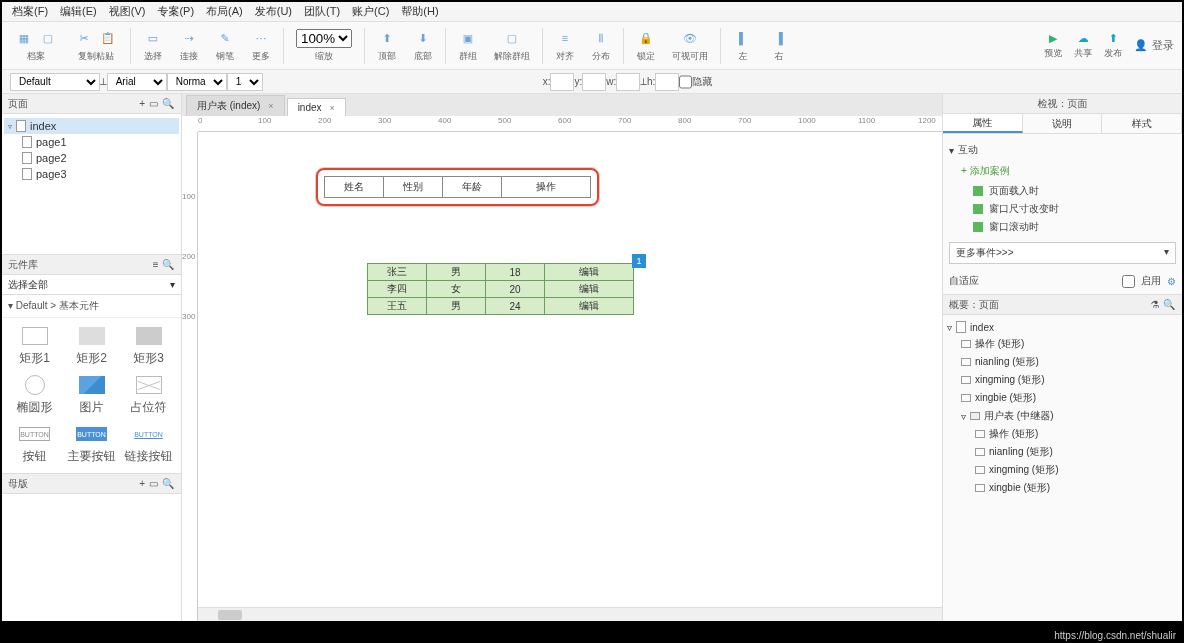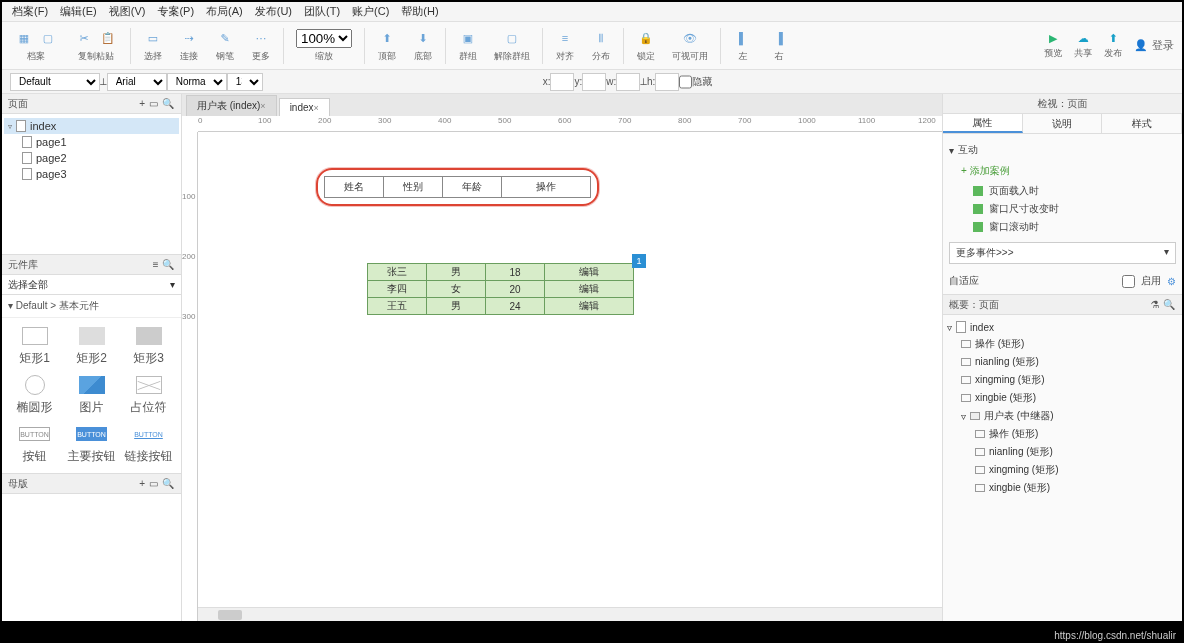--- a/index.html
+++ b/index.html
@@ -43,29 +43,29 @@
 .plc:before,.plc:after{content:"";position:absolute;background:#bbb}
 .plc:before{width:100%;height:1px;top:50%;transform:rotate(20deg)}
 .plc:after{width:100%;height:1px;top:50%;transform:rotate(-20deg)}
 .btn-sh{width:32px;height:14px;border:1px solid #aaa;font-size:7px;display:flex;align-items:center;justify-content:center;color:#888}
 .btn-p{background:#4a90d9;color:#fff;border-color:#4a90d9}
 .btn-l{color:#4a90d9;border:none;text-decoration:underline}
 .w-lbl{font-size:12px;color:#555}
 .masters{height:22px;border-top:1px solid #ddd}
 .center{flex:1;display:flex;flex-direction:column;background:#f0f0f0}
 .tabs{height:22px;background:#e8e8e8;display:flex;align-items:flex-end;padding:0 4px}
-.tab{padding:3px 10px;background:#ddd;border:1px solid #ccc;border-bottom:none;margin-right:2px;font-size:10px;cursor:pointer;display:flex;align-items:center;gap:0}
+.tab{padding:3px 10px;background:#ddd;border:1px solid #ccc;border-bottom:none;margin-right:2px;font-size:10px;cursor:pointer;display:flex;align-items:center;gap:8px}
 .tab.act{background:#fff}
 .tab .x{color:#888;font-size:9px}
 .canvas-wrap{flex:1;position:relative;overflow:hidden;background:#fff}
 .ruler-h{height:16px;background:#fff;border-bottom:1px solid #ccc;position:relative;margin-left:16px}
 .ruler-v{width:16px;background:#fff;border-right:1px solid #ccc;position:absolute;top:16px;bottom:0;left:0}
 .ruler-h span,.ruler-v span{position:absolute;font-size:8px;color:#888}
 .canvas{position:absolute;left:16px;top:16px;right:0;bottom:0;background:#fff;overflow:auto}
-.header-box{position:absolute;left:118px;top:36px;border:2px solid #d43;border-radius:16px;padding:6px;box-shadow:0 0 0 1px rgba(220,60,50,.3)}
+.header-box{position:absolute;left:118px;top:36px;border:2px solid #d43;border-radius:8px;padding:6px;box-shadow:0 0 0 1px rgba(220,60,50,.3)}
 .header-row{display:flex}
 .header-row .cell{width:60px;height:22px;border:1px solid #888;display:flex;align-items:center;justify-content:center;font-size:10px;margin-left:-1px}
 .header-row .cell:first-child{margin-left:0}
 .header-row .cell.op{width:90px}
 .data-tbl{position:absolute;left:170px;top:132px}
 .data-tbl .sel-badge{position:absolute;right:-12px;top:-10px;width:14px;height:14px;background:#2a8fd4;color:#fff;font-size:9px;display:flex;align-items:center;justify-content:center}
 .data-row{display:flex}
 .data-row .cell{width:60px;height:18px;border:1px solid #6a9e5e;background:#d7ecc9;display:flex;align-items:center;justify-content:center;font-size:10px;margin-left:-1px;margin-top:-1px}
 .data-row .cell.op{width:90px}
 .right{width:240px;border-left:1px solid #ddd;display:flex;flex-direction:column;background:#fafafa}

